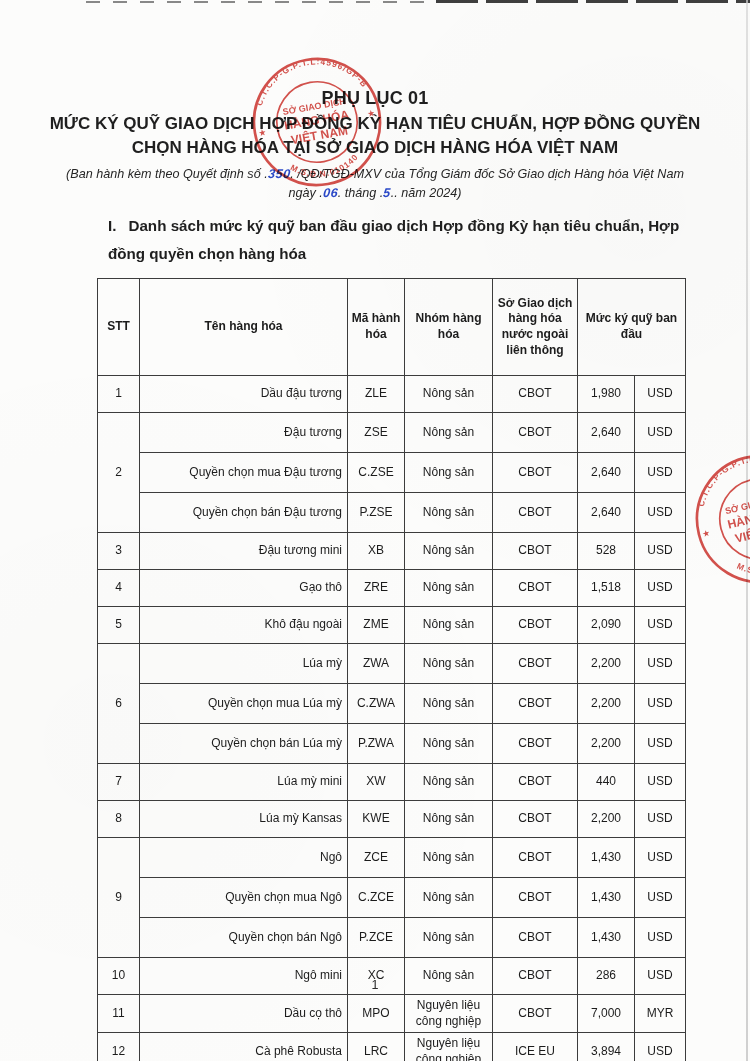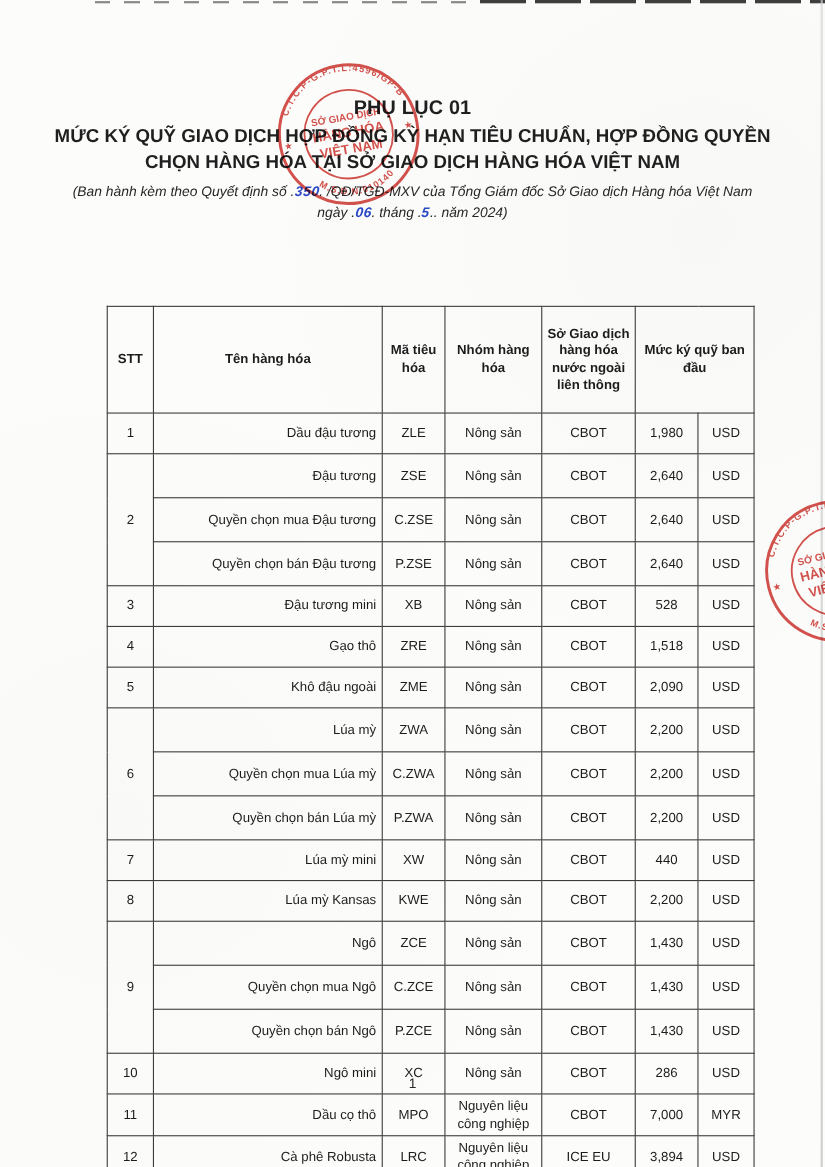--- a/index.html
+++ b/index.html
@@ -106,36 +106,39 @@
     <div class="title">
       <span>MỨC KÝ QUỸ GIAO DỊCH HỢP ĐỒNG KỲ HẠN TIÊU CHUẨN, HỢP ĐỒNG QUYỀN</span><br>
       <span>CHỌN HÀNG HÓA TẠI SỞ GIAO DỊCH HÀNG HÓA VIỆT NAM</span>
     </div>
     <div class="subtitle">
       <span>(Ban hành kèm theo Quyết định số .</span><span class="hand" style="color: rgb(43, 73, 199);">350</span><span>. /QĐ/TGĐ-MXV của Tổng Giám đốc Sở Giao dịch Hàng hóa Việt Nam</span><br>
       <span>ngày .</span><span class="hand" style="color: rgb(43, 73, 199);">06</span><span>. tháng .</span><span class="hand" style="color: rgb(43, 73, 199);">5</span><span>.. năm 2024)</span>
     </div>
   </div>
 
+  <div class="section-heading">
+    <span class="num">I.</span><span>Danh sách mức ký quỹ ban đầu giao dịch Hợp đồng Kỳ hạn tiêu chuẩn, Hợp đồng quyền chọn hàng hóa</span>
+  </div>
 
   <table class="margin-table">
     <colgroup>
       <col class="c1">
         <col class="c2">
         <col class="c3">
         <col class="c4">
         <col class="c5">
         <col class="c6">
         <col class="c7">
     </colgroup>
     <thead>
       <tr>
           <th>STT</th>
           <th>Tên hàng hóa</th>
-          <th>Mã tiêu hóa</th>
+          <th>Mã hành hóa</th>
           <th>Nhóm hàng hóa</th>
           <th>Sở Giao dịch hàng hóa nước ngoài liên thông</th>
           <th colspan="2">Mức ký quỹ ban đầu</th>
         </tr>
     </thead>
     <tbody>
         <tr>
           <td class="c-stt" rowspan="1">1</td>
           <td class="c-name">Dầu đậu tương</td>
           <td>ZLE</td>

